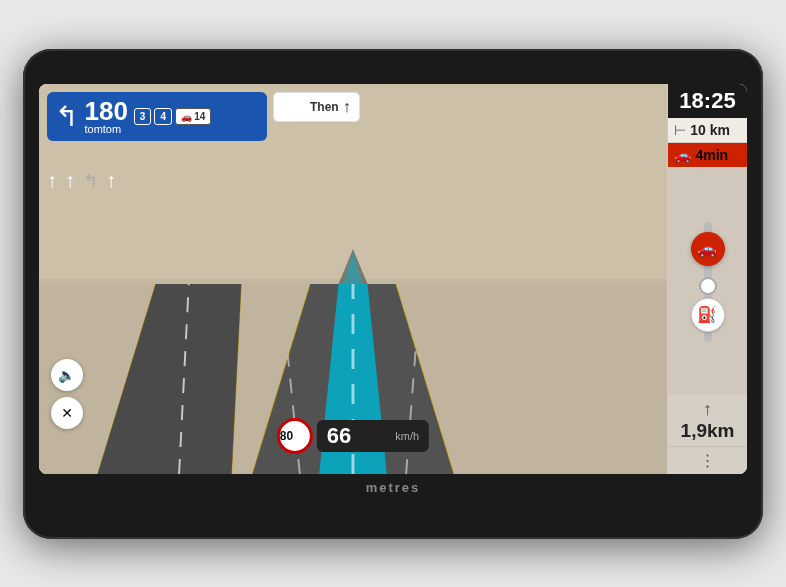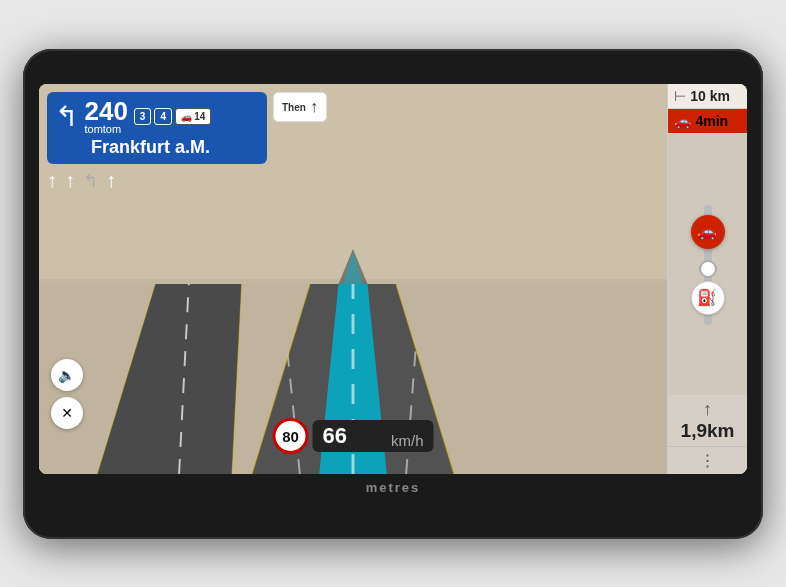--- a/index.html
+++ b/index.html
@@ -143,23 +143,24 @@
       background: white;
       border-radius: 5px;
       padding: 5px 8px;
       display: flex;
       align-items: center;
       gap: 4px;
       border: 1px solid #ddd;
     }
 
     .then-label {
-      font-size: 10px;
+      font-size: 12px;
       color: #333;
       font-weight: bold;
+      margin-left: 28px;
     }
 
     .then-arrow {
       font-size: 16px;
       color: #333;
     }
 
     
     .lane-guidance {
       position: absolute;
@@ -214,44 +215,43 @@
     }
 
     .speed-limit-sign {
       width: 36px;
       height: 36px;
       border-radius: 50%;
       background: white;
       border: 3px solid #cc0000;
       display: flex;
       align-items: center;
-      justify-content: center;
-      font-size: 15px;
+      font-size: 12px;
       font-weight: bold;
       color: #111;
     }
 
     .current-speed {
       background: #222;
       border-radius: 6px;
       padding: 3px 10px;
       display: flex;
-      align-items: flex-end;
+      align-items: center;
       gap: 2px;
     }
 
     .speed-num {
       color: white;
       font-size: 22px;
       font-weight: bold;
     }
 
     .speed-unit {
       color: #aaa;
-      font-size: 15px;
+      font-size: 11px;
       margin-left: 42px;
     }
 
     
     .right-sidebar {
       width: 80px;
       background: #e8e0d4;
       border-left: 1px solid #ccc;
       display: flex;
       flex-direction: column;
@@ -402,33 +402,32 @@
         <polygon points="310,200 340,200 325,165 325,165" fill="#4a4a4a" opacity="0.6"></polygon>
         <polygon points="315,200 335,200 326,170 324,170" fill="#00b0cc" opacity="0.5"></polygon>
       </svg>
 
       <div class="nav-top">
 
         <div class="turn-box">
           <div class="turn-top">
             <div class="turn-arrow">↰</div>
             <div class="turn-distance">
-              <span class="turn-dist-num">240</span>
+              <span class="turn-dist-num">180</span>
               <span class="turn-dist-unit">tomtom</span>
             </div>
             <div class="road-badges">
               <span class="road-badge road-badge-motorway">3</span>
               <span class="road-badge road-badge-motorway">4</span>
               <span class="road-badge road-badge-speed">
                 <span style="font-size:9px;">🚗</span>
                 <span>14</span>
               </span>
             </div>
           </div>
-          <div class="destination-name">Frankfurt a.M.</div>
         </div>
 
         <div class="then-box">
           <span class="then-label">Then</span>
           <span class="then-arrow">↑</span>
         </div>
       </div>
 
       <div class="lane-guidance">
         <span class="lane-arrow active">↑</span>
@@ -452,20 +451,23 @@
         </div>
         <div class="current-speed">
           <span class="speed-num">66</span>
           <span class="speed-unit">km/h</span>
         </div>
       </div>
     </div>
 
     <div class="right-sidebar">
 
+      <div class="time-panel">
+        <div class="time-display">18:25</div>
+      </div>
 
       <div class="info-row">
         <span class="info-icon">⊢</span>
         <span class="info-value">10 km</span>
       </div>
 
       <div class="info-row red-bg">
         <span class="info-icon white">🚗</span>
         <span class="info-value white">4min</span>
       </div>

